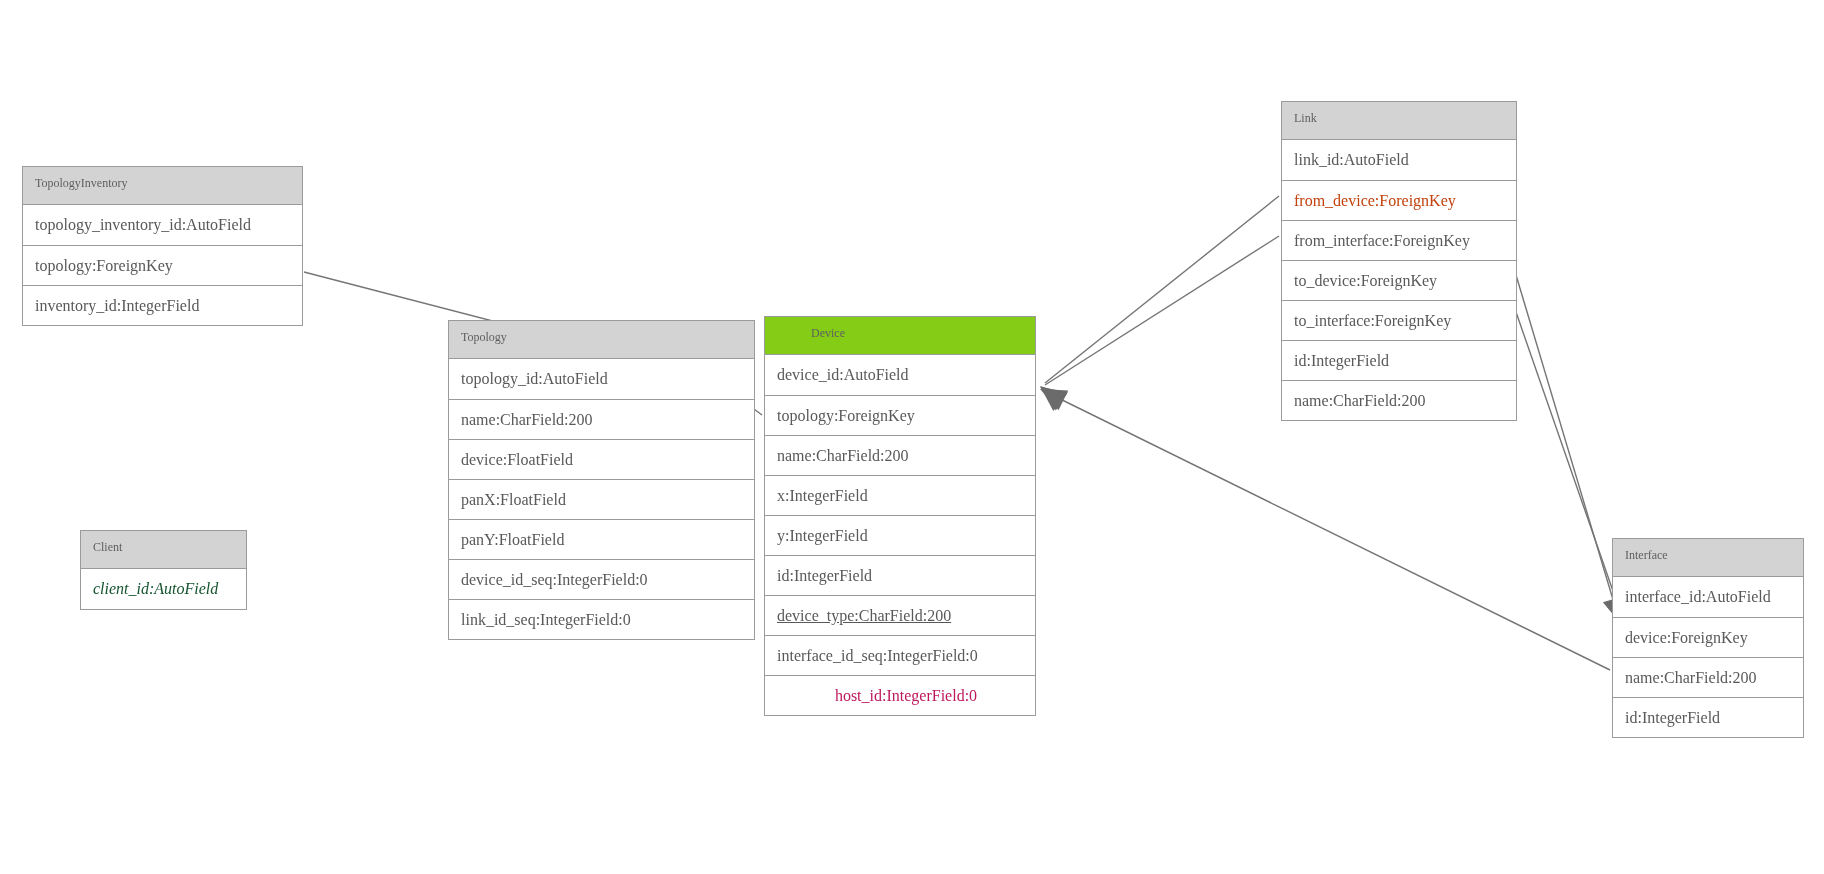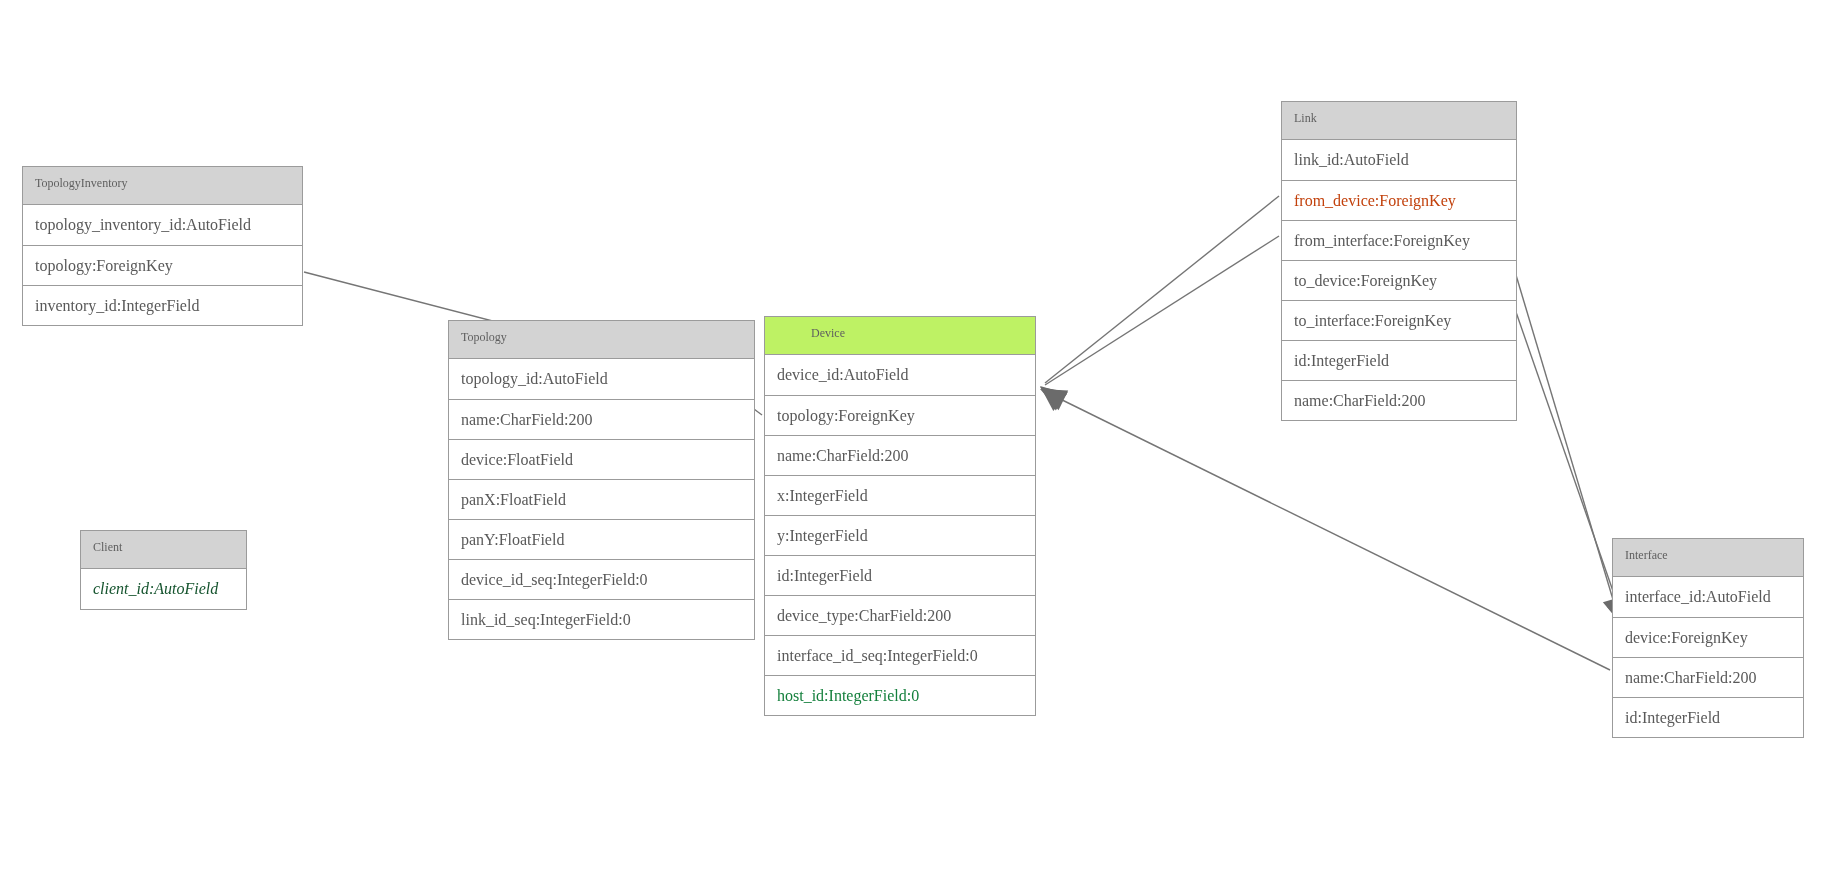--- a/index.html
+++ b/index.html
@@ -115,31 +115,31 @@
           <div class="entity-row" style="border-top-color: rgb(155, 155, 155); color: rgb(89, 89, 89);">topology_id:AutoField</div>
           <div class="entity-row" style="border-top-color: rgb(155, 155, 155); color: rgb(89, 89, 89);">name:CharField:200</div>
           <div class="entity-row" style="border-top-color: rgb(155, 155, 155); color: rgb(89, 89, 89);">device:FloatField</div>
           <div class="entity-row" style="border-top-color: rgb(155, 155, 155); color: rgb(89, 89, 89);">panX:FloatField</div>
           <div class="entity-row" style="border-top-color: rgb(155, 155, 155); color: rgb(89, 89, 89);">panY:FloatField</div>
           <div class="entity-row" style="border-top-color: rgb(155, 155, 155); color: rgb(89, 89, 89);">device_id_seq:IntegerField:0</div>
           <div class="entity-row" style="border-top-color: rgb(155, 155, 155); color: rgb(89, 89, 89);">link_id_seq:IntegerField:0</div>
         </div>
       </div>
       <div class="entity" style="left: 764px; top: 316px; width: 272px; border-color: rgb(155, 155, 155); background: rgb(255, 255, 255);">
-        <div class="entity-header" style="background: #bef264; border-bottom-color: rgb(155, 155, 155); padding-left: 46px;">Device</div>
+        <div class="entity-header" style="background: #84cc16; border-bottom-color: rgb(155, 155, 155); padding-left: 46px;">Device</div>
         <div class="entity-rows">
           <div class="entity-row" style="border-top-color: rgb(155, 155, 155); color: rgb(89, 89, 89);">device_id:AutoField</div>
           <div class="entity-row" style="border-top-color: rgb(155, 155, 155); color: rgb(89, 89, 89);">topology:ForeignKey</div>
           <div class="entity-row" style="border-top-color: rgb(155, 155, 155); color: rgb(89, 89, 89);">name:CharField:200</div>
           <div class="entity-row" style="border-top-color: rgb(155, 155, 155); color: rgb(89, 89, 89);">x:IntegerField</div>
           <div class="entity-row" style="border-top-color: rgb(155, 155, 155); color: rgb(89, 89, 89);">y:IntegerField</div>
           <div class="entity-row" style="border-top-color: rgb(155, 155, 155); color: rgb(89, 89, 89);">id:IntegerField</div>
-          <div class="entity-row" style="border-top-color: rgb(155, 155, 155); color: rgb(89, 89, 89);">device_type:CharField:200</div>
+          <div class="entity-row" style="border-top-color: rgb(155, 155, 155); color: rgb(89, 89, 89); text-decoration: underline;">device_type:CharField:200</div>
           <div class="entity-row" style="border-top-color: rgb(155, 155, 155); color: rgb(89, 89, 89);">interface_id_seq:IntegerField:0</div>
-          <div class="entity-row" style="border-top-color: rgb(155, 155, 155); color: #15803d;">host_id:IntegerField:0</div>
+          <div class="entity-row" style="border-top-color: rgb(155, 155, 155); color: #be185d; text-align: center;">host_id:IntegerField:0</div>
         </div>
       </div>
       <div class="entity" style="left: 1281px; top: 101px; width: 236px; border-color: rgb(155, 155, 155); background: rgb(255, 255, 255);">
         <div class="entity-header" style="background: rgb(211, 211, 211); border-bottom-color: rgb(155, 155, 155);">Link</div>
         <div class="entity-rows">
           <div class="entity-row" style="border-top-color: rgb(155, 155, 155); color: rgb(89, 89, 89);">link_id:AutoField</div>
           <div class="entity-row" style="border-top-color: rgb(155, 155, 155); color: #c2410c;">from_device:ForeignKey</div>
           <div class="entity-row" style="border-top-color: rgb(155, 155, 155); color: rgb(89, 89, 89);">from_interface:ForeignKey</div>
           <div class="entity-row" style="border-top-color: rgb(155, 155, 155); color: rgb(89, 89, 89);">to_device:ForeignKey</div>
           <div class="entity-row" style="border-top-color: rgb(155, 155, 155); color: rgb(89, 89, 89);">to_interface:ForeignKey</div>

